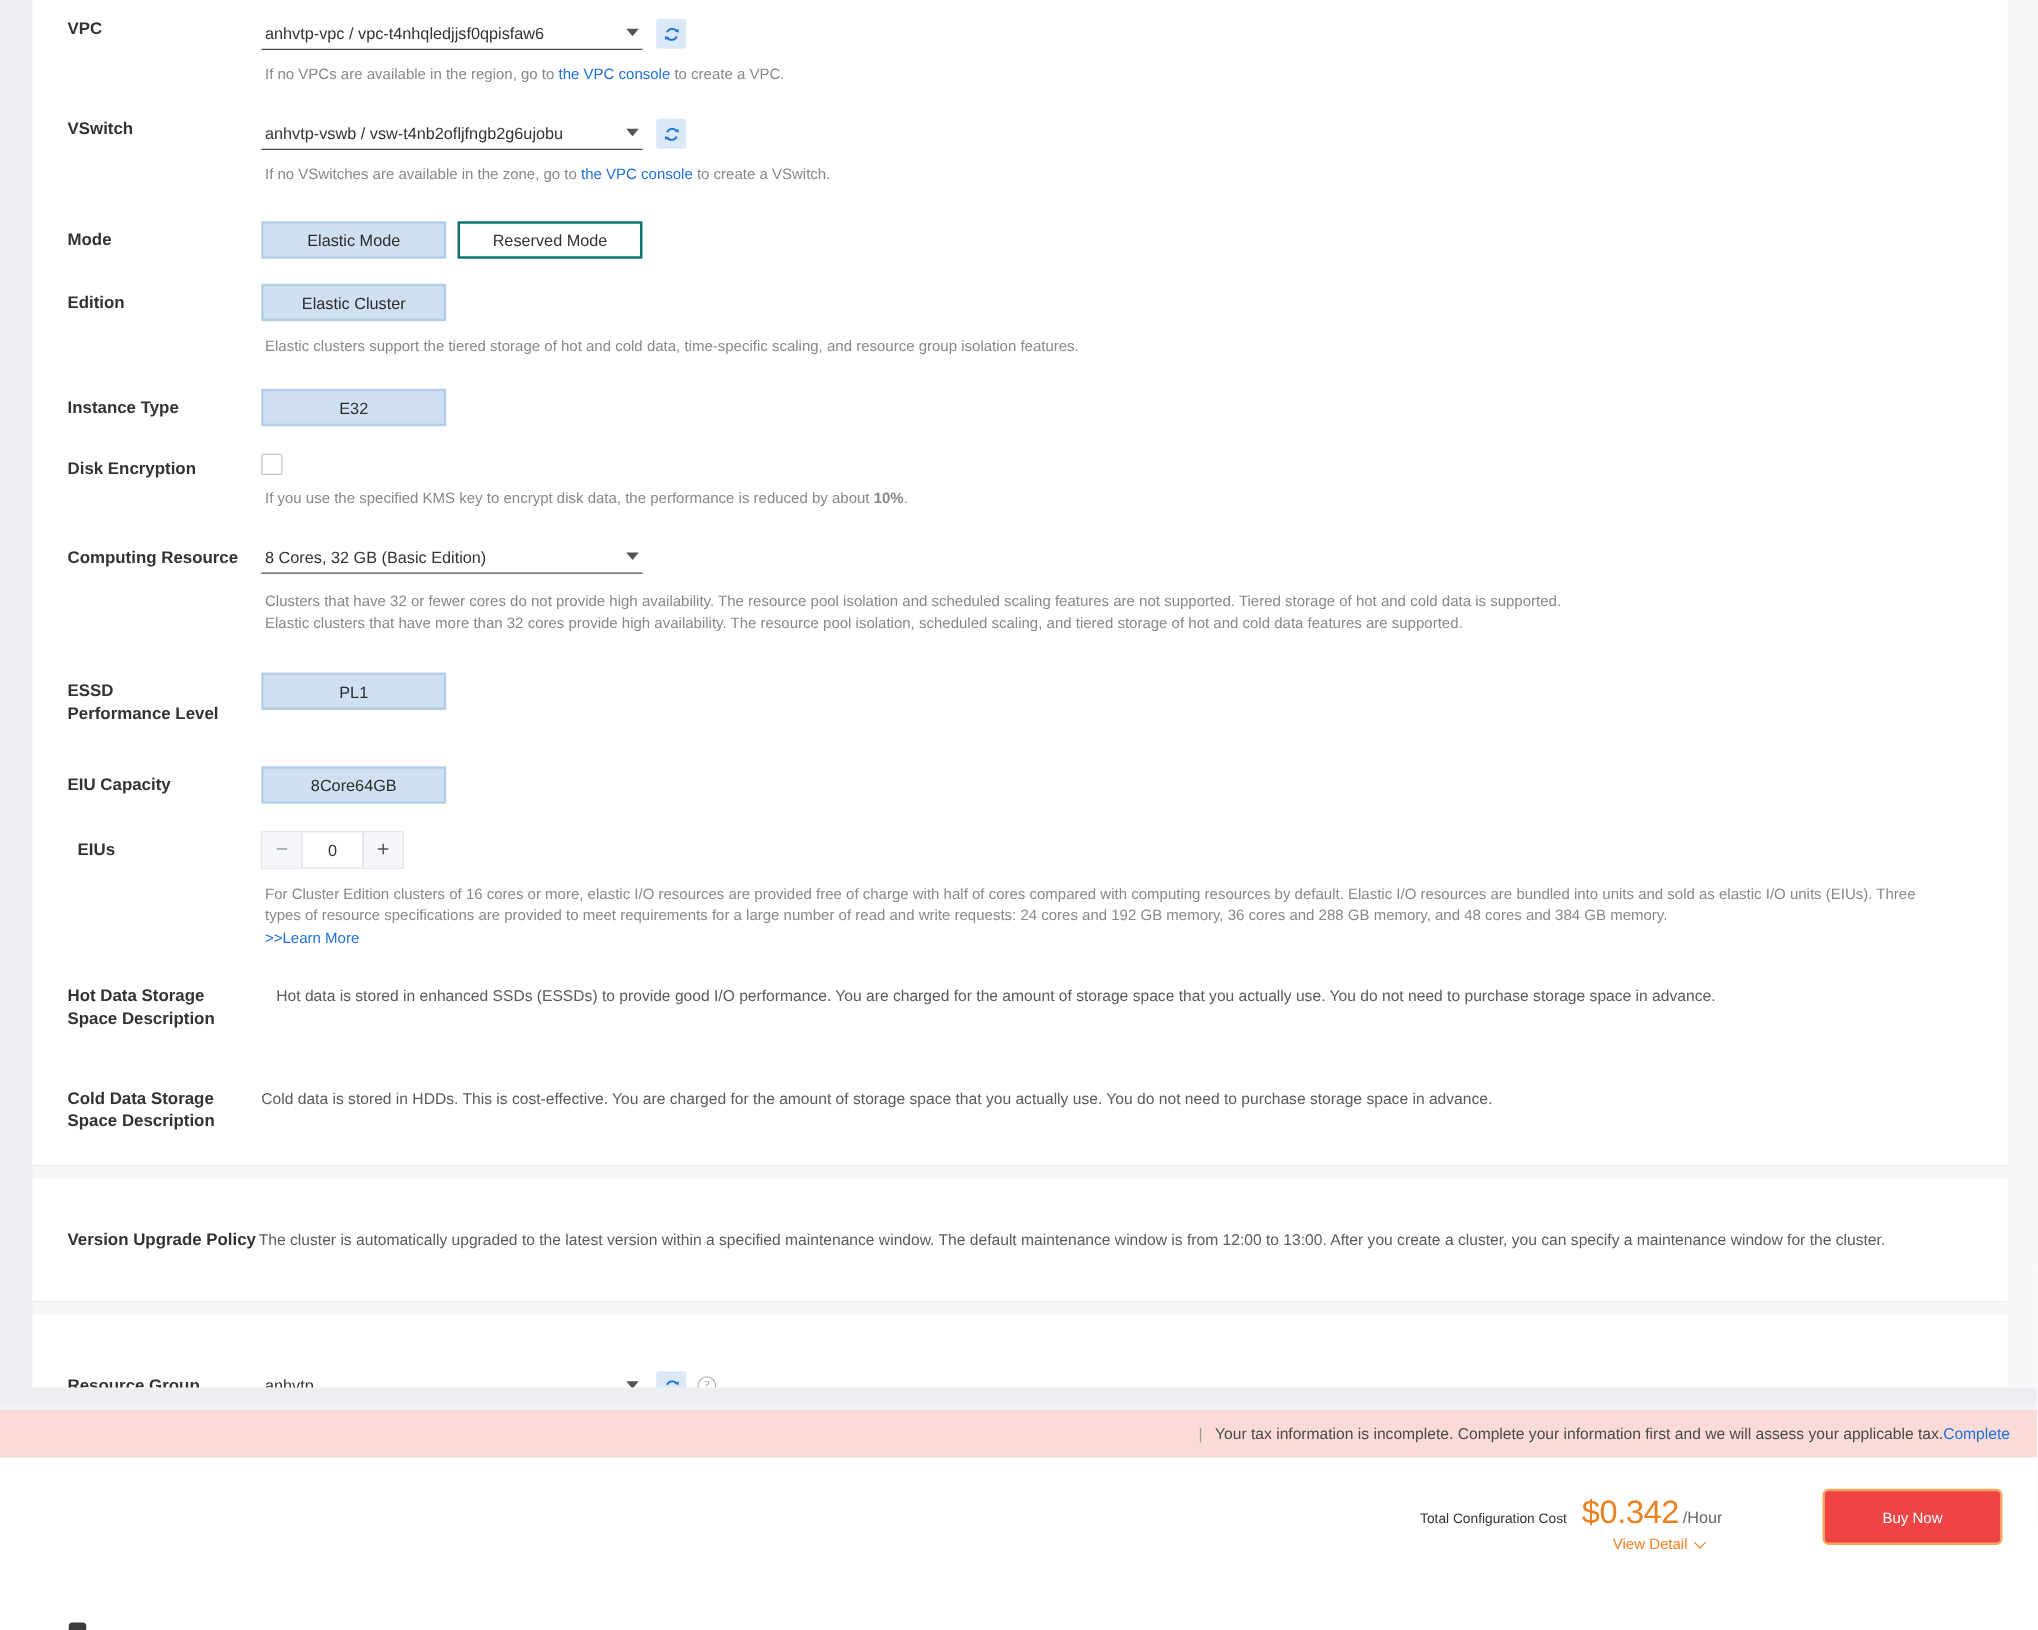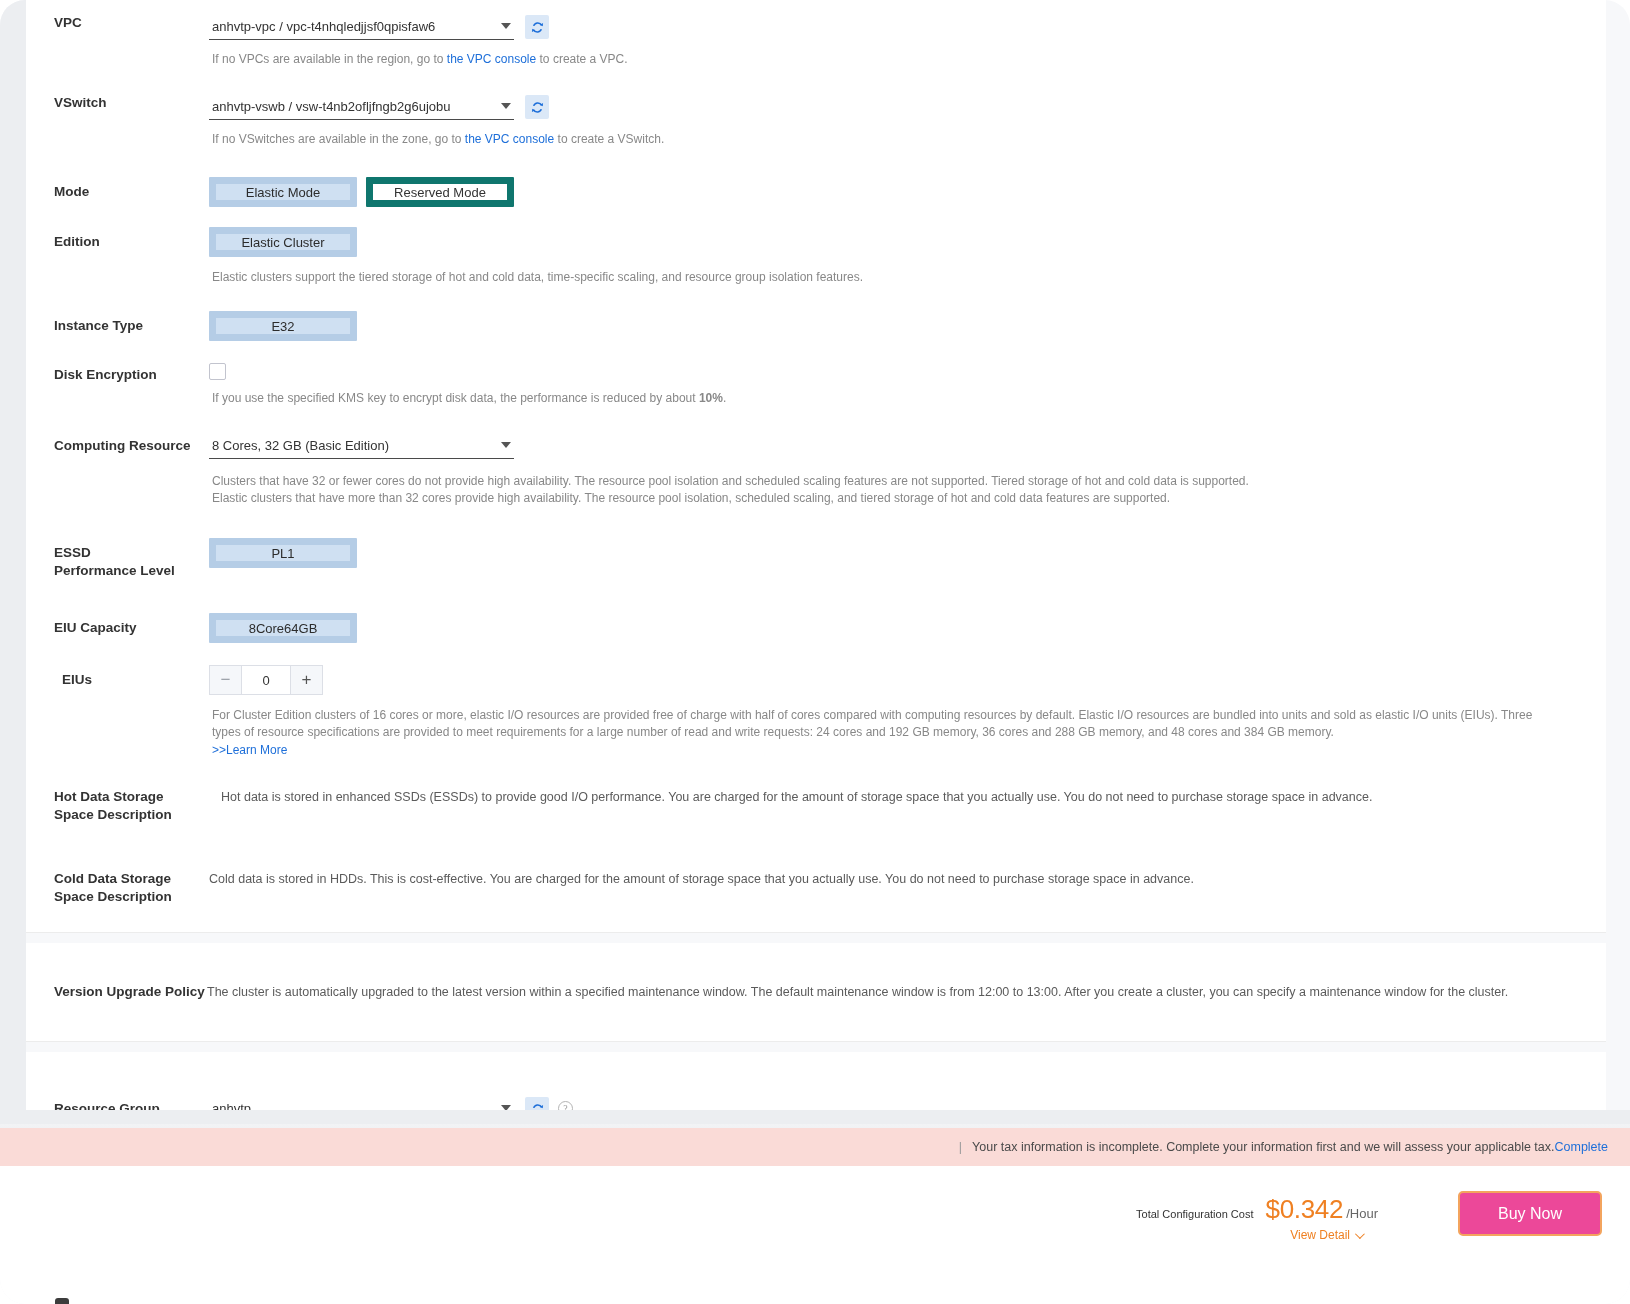--- a/index.html
+++ b/index.html
@@ -8,21 +8,20 @@
     width: 1630px; height: 1304px;
     background: #ffffff;
     font-family: "Liberation Sans", sans-serif;
     -webkit-font-smoothing: antialiased;
   }
   .page {
     position: relative;
     width: 1630px; height: 1304px;
     background: #f7f8fa;
     overflow: hidden;
-    border-radius: 25px;
   }
   .gutter {
     position: absolute; left: 0; top: 0;
     width: 26px; height: 1110px;
     background: #eceef1;
   }
   .content-col {
     position: absolute; left: 26px; top: 0;
     width: 1580px;
   }
@@ -103,21 +102,21 @@
     color: #1e6fd9;
     text-decoration: none;
     cursor: pointer;
   }
 
   
   .opts { display: flex; gap: 9px; }
   .opt {
     min-width: 148px;
     height: 30px;
-    border: 7px solid #0f766e;
+    border: 2px solid #0f766e;
     background: #ffffff;
     color: #333;
     font-size: 13px;
     display: flex; align-items: center; justify-content: center;
     cursor: pointer;
     border-radius: 1px;
   }
   .opt.sel {
     background: #cfe0f2;
     border-color: #b5cde6;
@@ -217,25 +216,25 @@
     display: inline-block;
     width: 7px; height: 7px;
     border-right: 1.4px solid #ef8022;
     border-bottom: 1.4px solid #ef8022;
     transform: rotate(45deg) translateY(-2px);
   }
   .buy {
     position: absolute;
     right: 28px; top: 25px;
     width: 144px; height: 45px;
-    background: #ec4899;
+    background: #ef4444;
     border: 2px solid #f3a45e;
     border-radius: 5px;
     color: #fff;
-    font-size: 16px;
+    font-size: 12px;
     display: flex; align-items: center; justify-content: center;
     cursor: pointer;
     margin-left: 12px;
   }
   .bottom-nub {
     position: absolute;
     left: 55px; bottom: 0;
     width: 14px; height: 6px;
     background: #3c3c3c;
     border-radius: 3px 3px 0 0;

